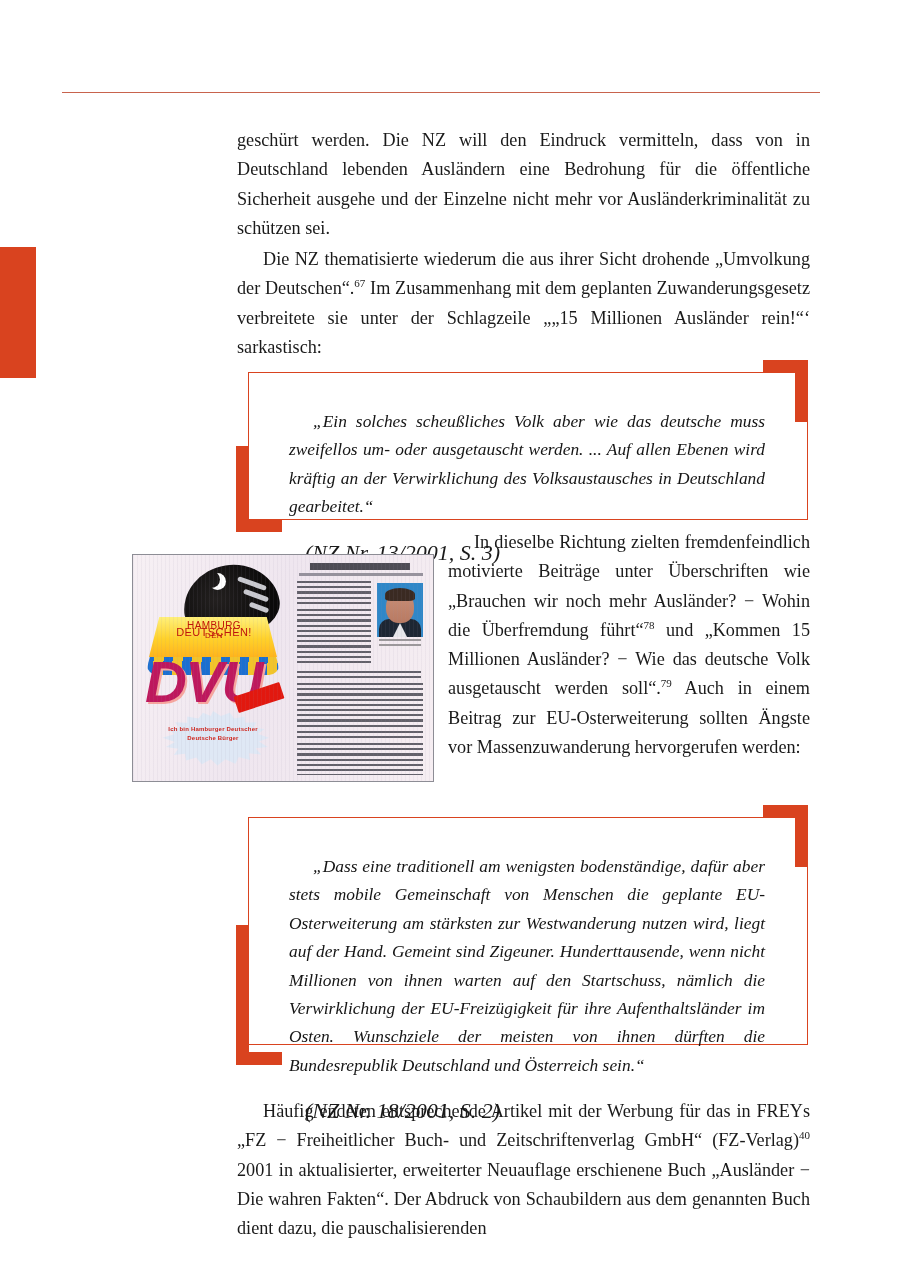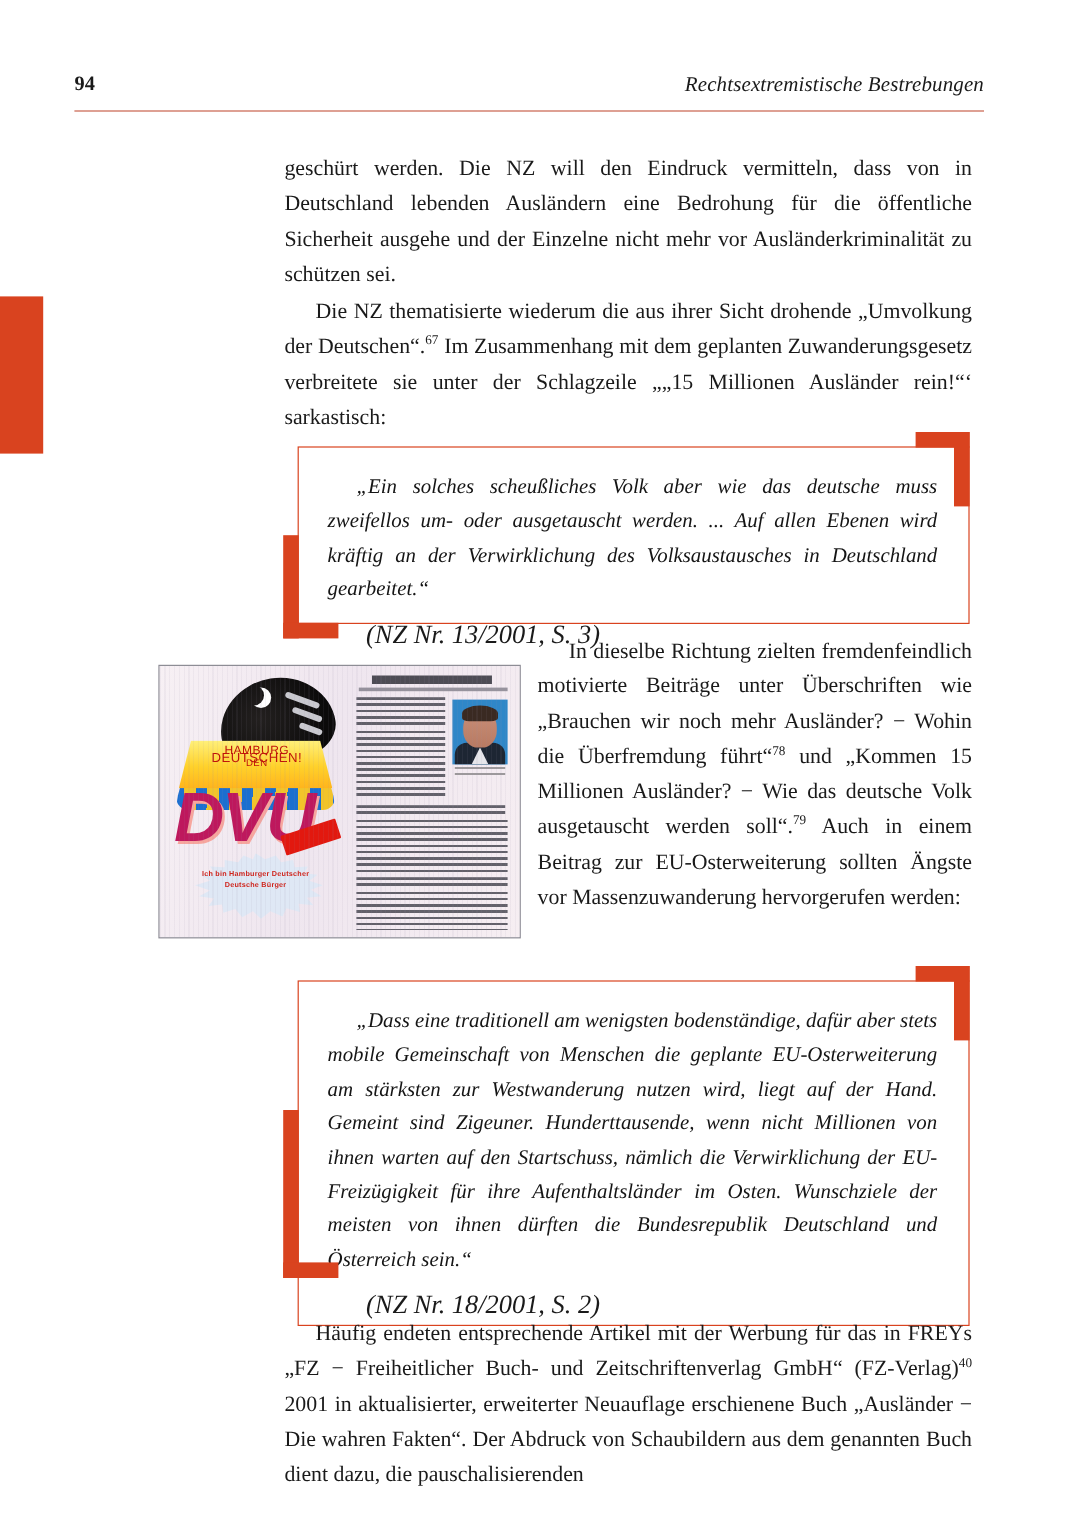--- a/index.html
+++ b/index.html
@@ -94,21 +94,21 @@
   }
 
   
   .quotebox {
     position: absolute;
     box-sizing: border-box;
     border: 1.5px solid #d9431f;
     background: #ffffff;
   }
   .quotebox .qtext {
-    margin: 2px;
+    margin: 18px;
     font-style: italic;
     font-size: 17.4px;
     line-height: 28.4px;
     text-align: justify;
     color: #151515;
   }
   .quotebox .qtext.first { text-indent: 24px; }
   .quotebox .qsrc {
     margin: 10px;
     font-style: italic;
@@ -326,24 +326,20 @@
       #3a3a44 0 2.2px,
       rgba(0,0,0,0) 2.2px 5.2px);
     opacity: .78;
   }
 </style>
 </head>
 <body>
 
 <div class="page">
 
-  <div class="runhead">
-    <div class="runhead-page">94</div>
-    <div class="runhead-title">Rechtsextremistische Bestrebungen</div>
-  </div>
   <div class="runhead-rule"></div>
 
   <div class="margin-tab"></div>
 
   <div class="col" style="top:126px;">
     <p class="body">geschürt werden. Die NZ will den Eindruck vermitteln, dass von in Deutschland lebenden Ausländern eine Bedrohung für die öffentliche Sicherheit ausgehe und der Einzelne nicht mehr vor Ausländerkriminalität zu schützen sei.</p>
   </div>
 
   <div class="col" style="top:245px;">
     <p class="body indent"><span>Die NZ thematisierte wiederum die aus ihrer Sicht drohende „Umvolkung der Deutschen“.</span><sup>67</sup><span> Im Zusammenhang mit dem geplanten Zuwanderungsgesetz verbreitete sie unter der Schlagzeile „„15 Millionen Ausländer rein!“‘ sarkastisch:</span></p>
@@ -402,21 +398,21 @@
       <div class="art-textblock" style="left:4px; top:184px; width:126px; height:32px;"></div>
     </div>
 
     <div class="fig-texture"></div>
   </div>
 
   <div class="col" style="left:448px; top:528px; width:362px;">
     <p class="body indent"><span>In dieselbe Richtung zielten fremdenfeindlich motivierte Beiträge unter Überschriften wie „Brauchen wir noch mehr Ausländer? − Wohin die Überfremdung führt“</span><sup>78</sup><span> und „Kommen 15 Millionen Ausländer? − Wie das deutsche Volk ausgetauscht werden soll“.</span><sup>79</sup><span> Auch in einem Beitrag zur EU-Osterweiterung sollten Ängste vor Massenzuwanderung hervorgerufen werden:</span></p>
   </div>
 
-  <div class="quotebox" style="left:248px; top:817px; width:560px; height:288px; padding:16px 24px 0 22px;">
+  <div class="quotebox" style="left:248px; top:817px; width:560px; height:228px; padding:16px 24px 0 22px;">
     <p class="qtext first">„Dass eine traditionell am wenigsten bodenständige, dafür aber stets mobile Gemeinschaft von Menschen die geplante EU-Osterweiterung am stärksten zur Westwanderung nutzen wird, liegt auf der Hand. Gemeint sind Zigeuner. Hunderttausende, wenn nicht Millionen von ihnen warten auf den Startschuss, nämlich die Verwirklichung der EU-Freizügigkeit für ihre Aufenthaltsländer im Osten. Wunschziele der meisten von ihnen dürften die Bundesrepublik Deutschland und Österreich sein.“</p>
     <p class="qsrc">(NZ Nr. 18/2001, S. 2)</p>
   </div>
 
   <div class="corner" style="left:763px; top:805px; width:45px; height:13px;"></div>
   <div class="corner" style="left:795px; top:805px; width:13px; height:62px;"></div>
   <div class="corner" style="left:236px; top:925px; width:13px; height:140px;"></div>
   <div class="corner" style="left:236px; top:1052px; width:46px; height:13px;"></div>
 
   <div class="col" style="top:1097px;">

